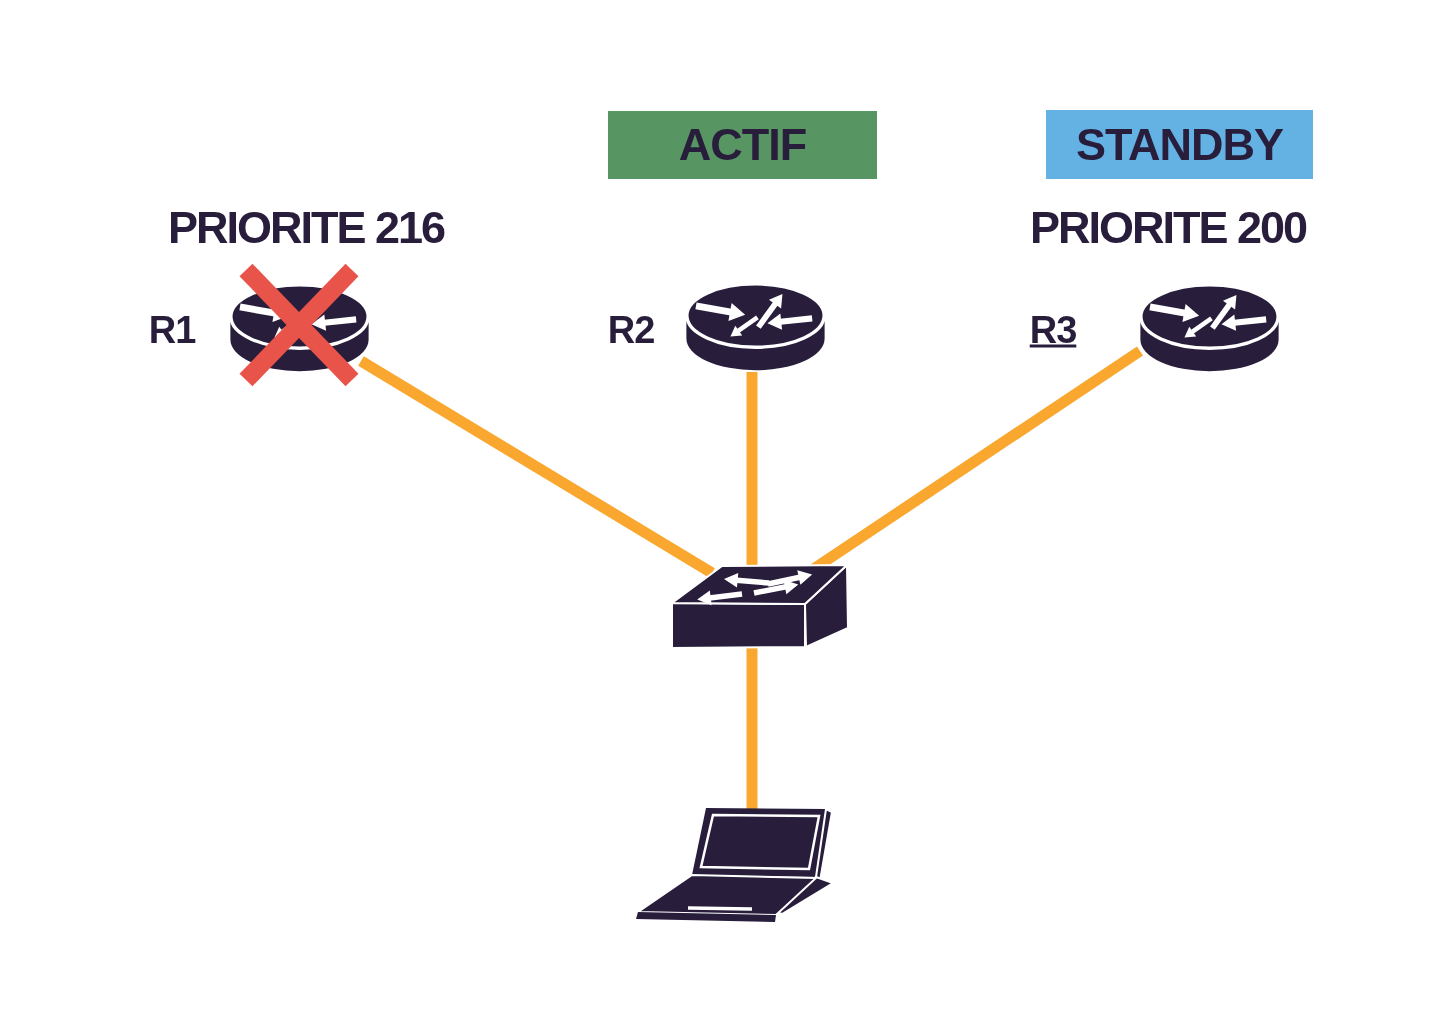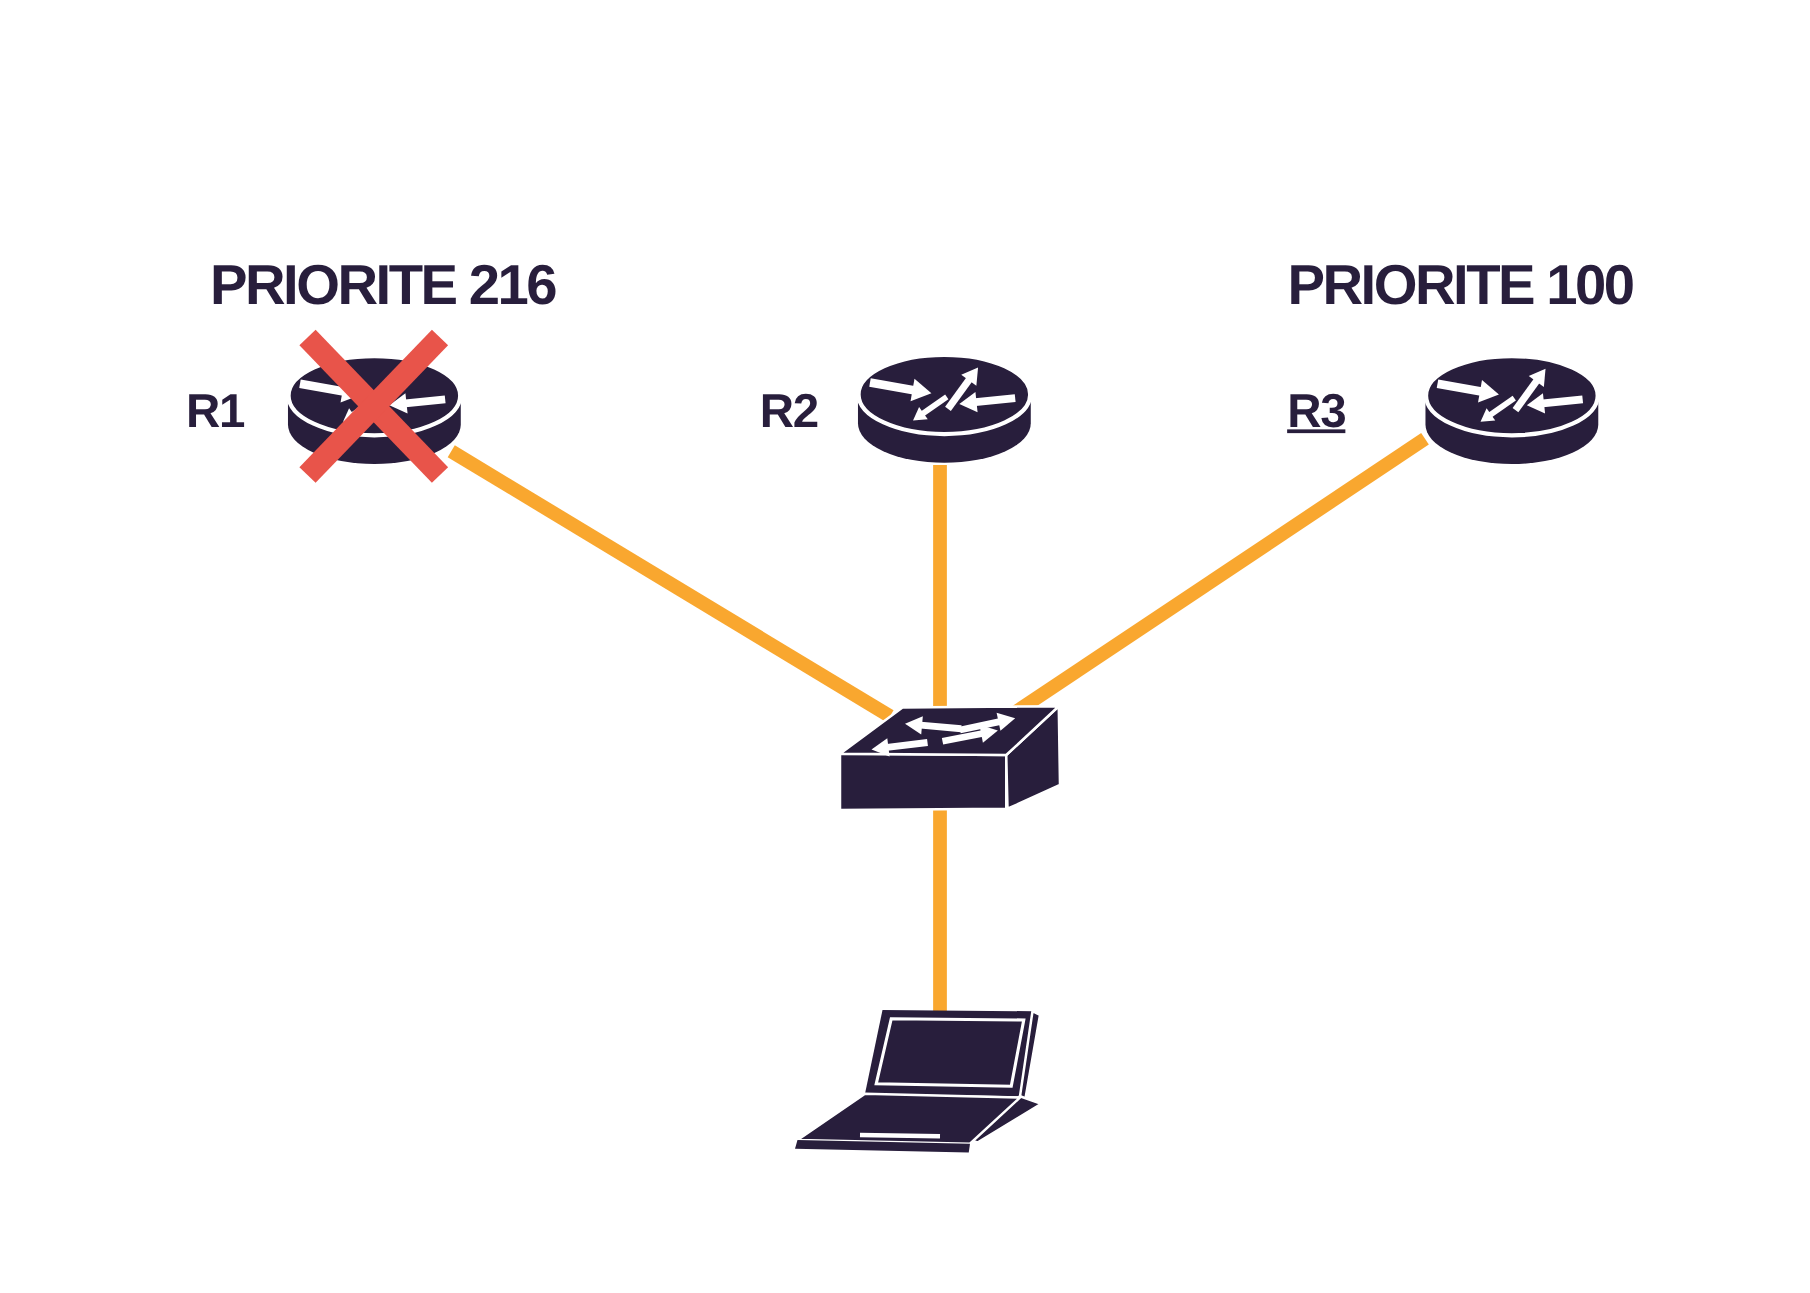--- a/index.html
+++ b/index.html
@@ -84,23 +84,29 @@
 
 <div class="canvas">
 
   <svg class="links-layer" viewBox="0 0 1448 1034">
     <line x1="361" y1="361" x2="712" y2="573"></line>
     <line x1="752" y1="372" x2="752" y2="568"></line>
     <line x1="1140" y1="351" x2="806" y2="574"></line>
     <line x1="752" y1="642" x2="752" y2="810"></line>
   </svg>
 
+  <div class="badge badge-actif">
+    <span>ACTIF</span>
+  </div>
+  <div class="badge badge-standby">
+    <span>STANDBY</span>
+  </div>
 
   <div class="prio-label prio-255">PRIORITE 216</div>
-  <div class="prio-label prio-100">PRIORITE 100</div>
+  <div class="prio-label prio-100">PRIORITE 200</div>
 
   <div class="r-label r1">R1</div>
   <div class="r-label r2">R2</div>
   <div class="r-label r3">R3</div>
 
   <svg class="icon router-r1" viewBox="0 0 150 100">
     <use href="#router-sym"></use>
   </svg>
   <svg class="icon router-r2" viewBox="0 0 150 100">
     <use href="#router-sym"></use>

